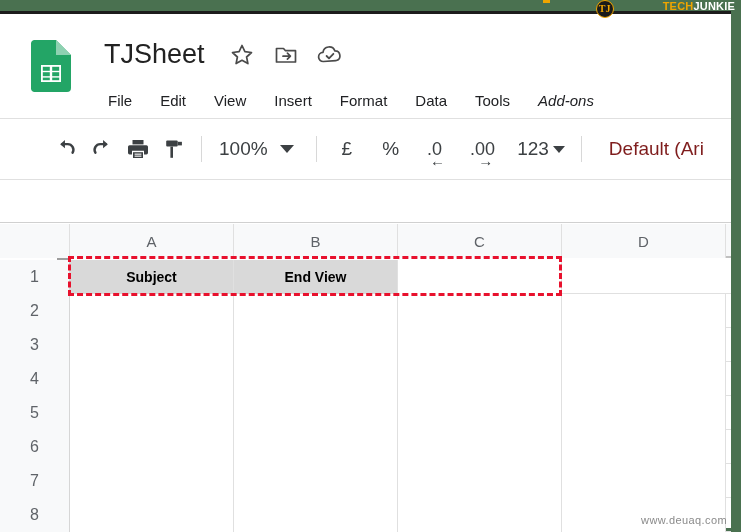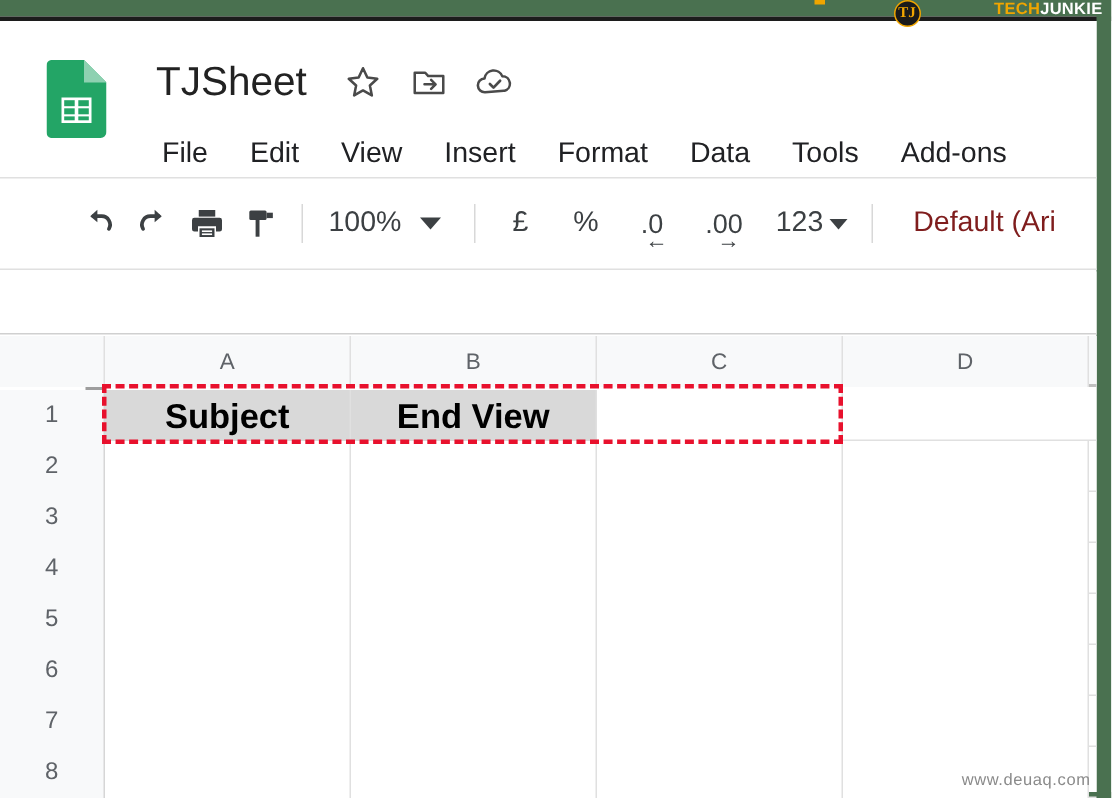--- a/index.html
+++ b/index.html
@@ -101,27 +101,27 @@
   .title-icon {
     width: 30px; height: 30px;
     display: flex; align-items: center; justify-content: center;
     margin-right: 14px;
   }
   .menu-row {
     position: absolute; left: 108px; top: 78px;
     display: flex; align-items: center;
   }
   .menu-item {
-    font-size: 19px; color: #202124;
+    font-size: 15px; color: #202124;
     font-family: "Liberation Sans", sans-serif;
     margin-right: 28px;
     white-space: nowrap;
     cursor: default;
   }
-  .menu-item:last-child { margin-right: 16px; }
+  .menu-item:last-child { margin-right: 16px; font-style: italic; }
 
   
   .toolbar {
     position: absolute; left: 0; top: 118px;
     width: 731px; height: 62px;
     background: #ffffff;
     border-top: 1px solid #e0e0e0;
     border-bottom: 1px solid #e0e0e0;
     display: flex; align-items: center;
   }
@@ -256,21 +256,21 @@
     background: #ffffff;
     font-size: 15px; color: #202124;
     font-family: "Liberation Sans", sans-serif;
     flex: 0 0 auto;
     overflow: hidden;
     cursor: cell;
   }
   .cell.header-cell {
     background: #d9d9d9;
     font-weight: bold;
-    font-size: 23px;
+    font-size: 14px;
     color: #000000;
   }
 
   
   .annot-box {
     position: absolute;
     left: 68px; top: 256px;
     width: 494px; height: 40px;
     border: 3px dashed #e8112d;
     z-index: 30;

